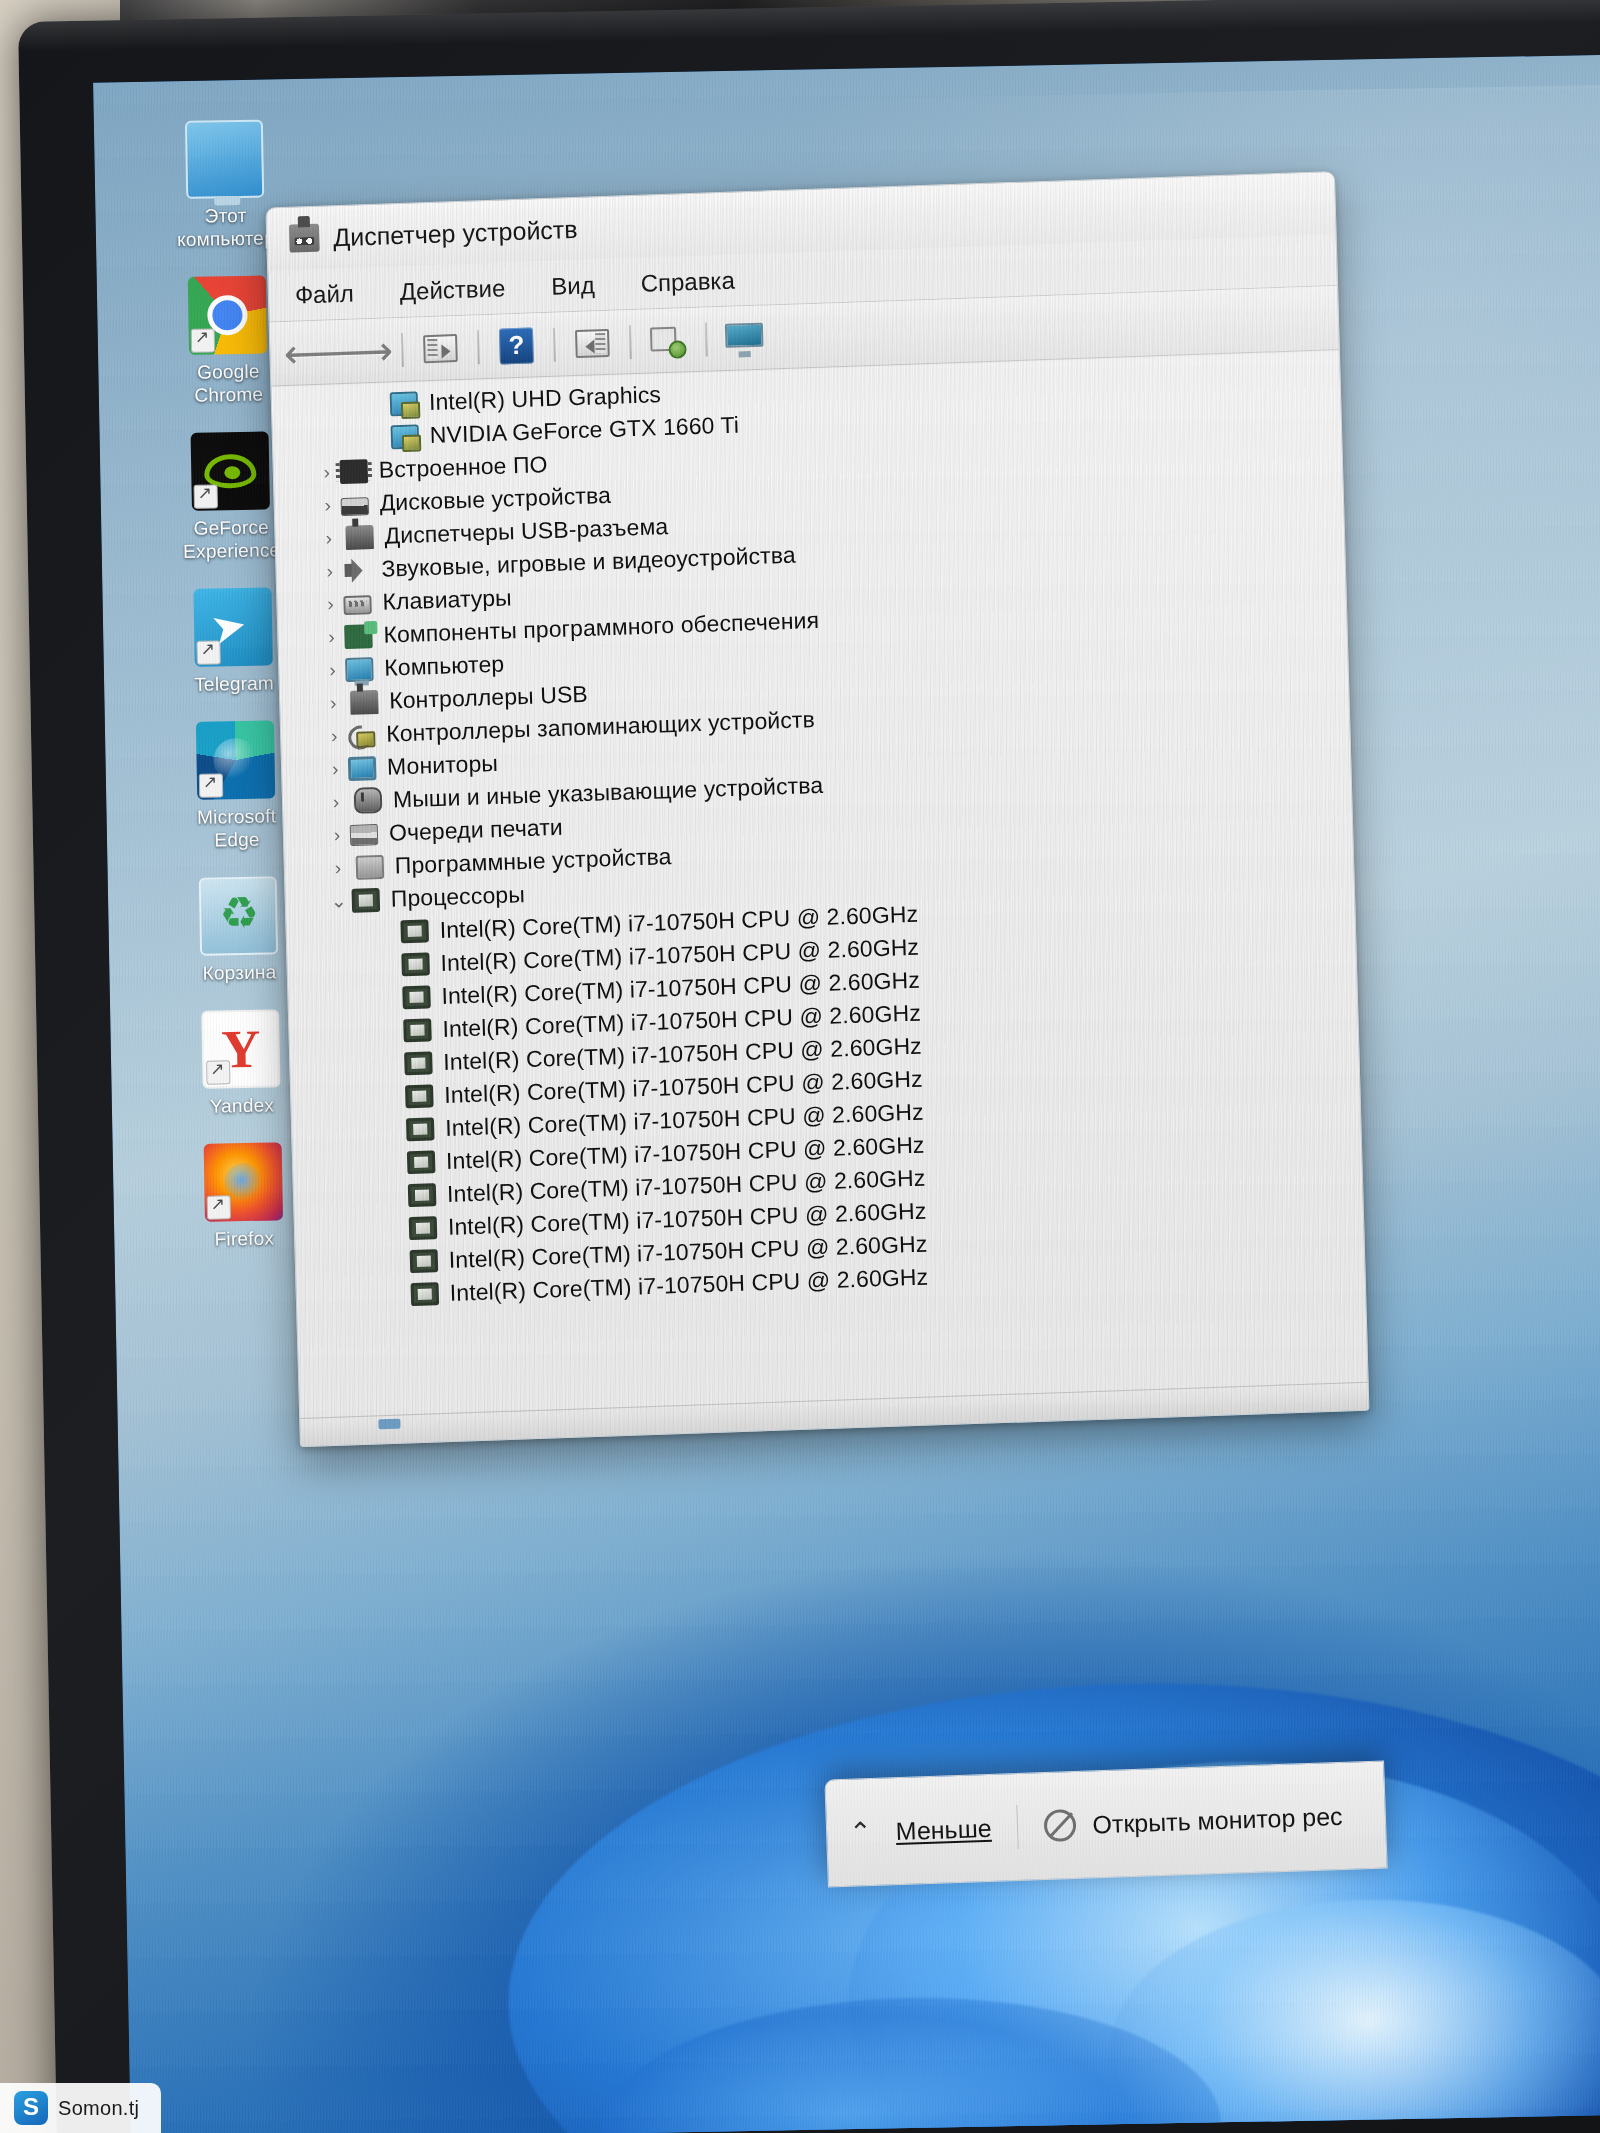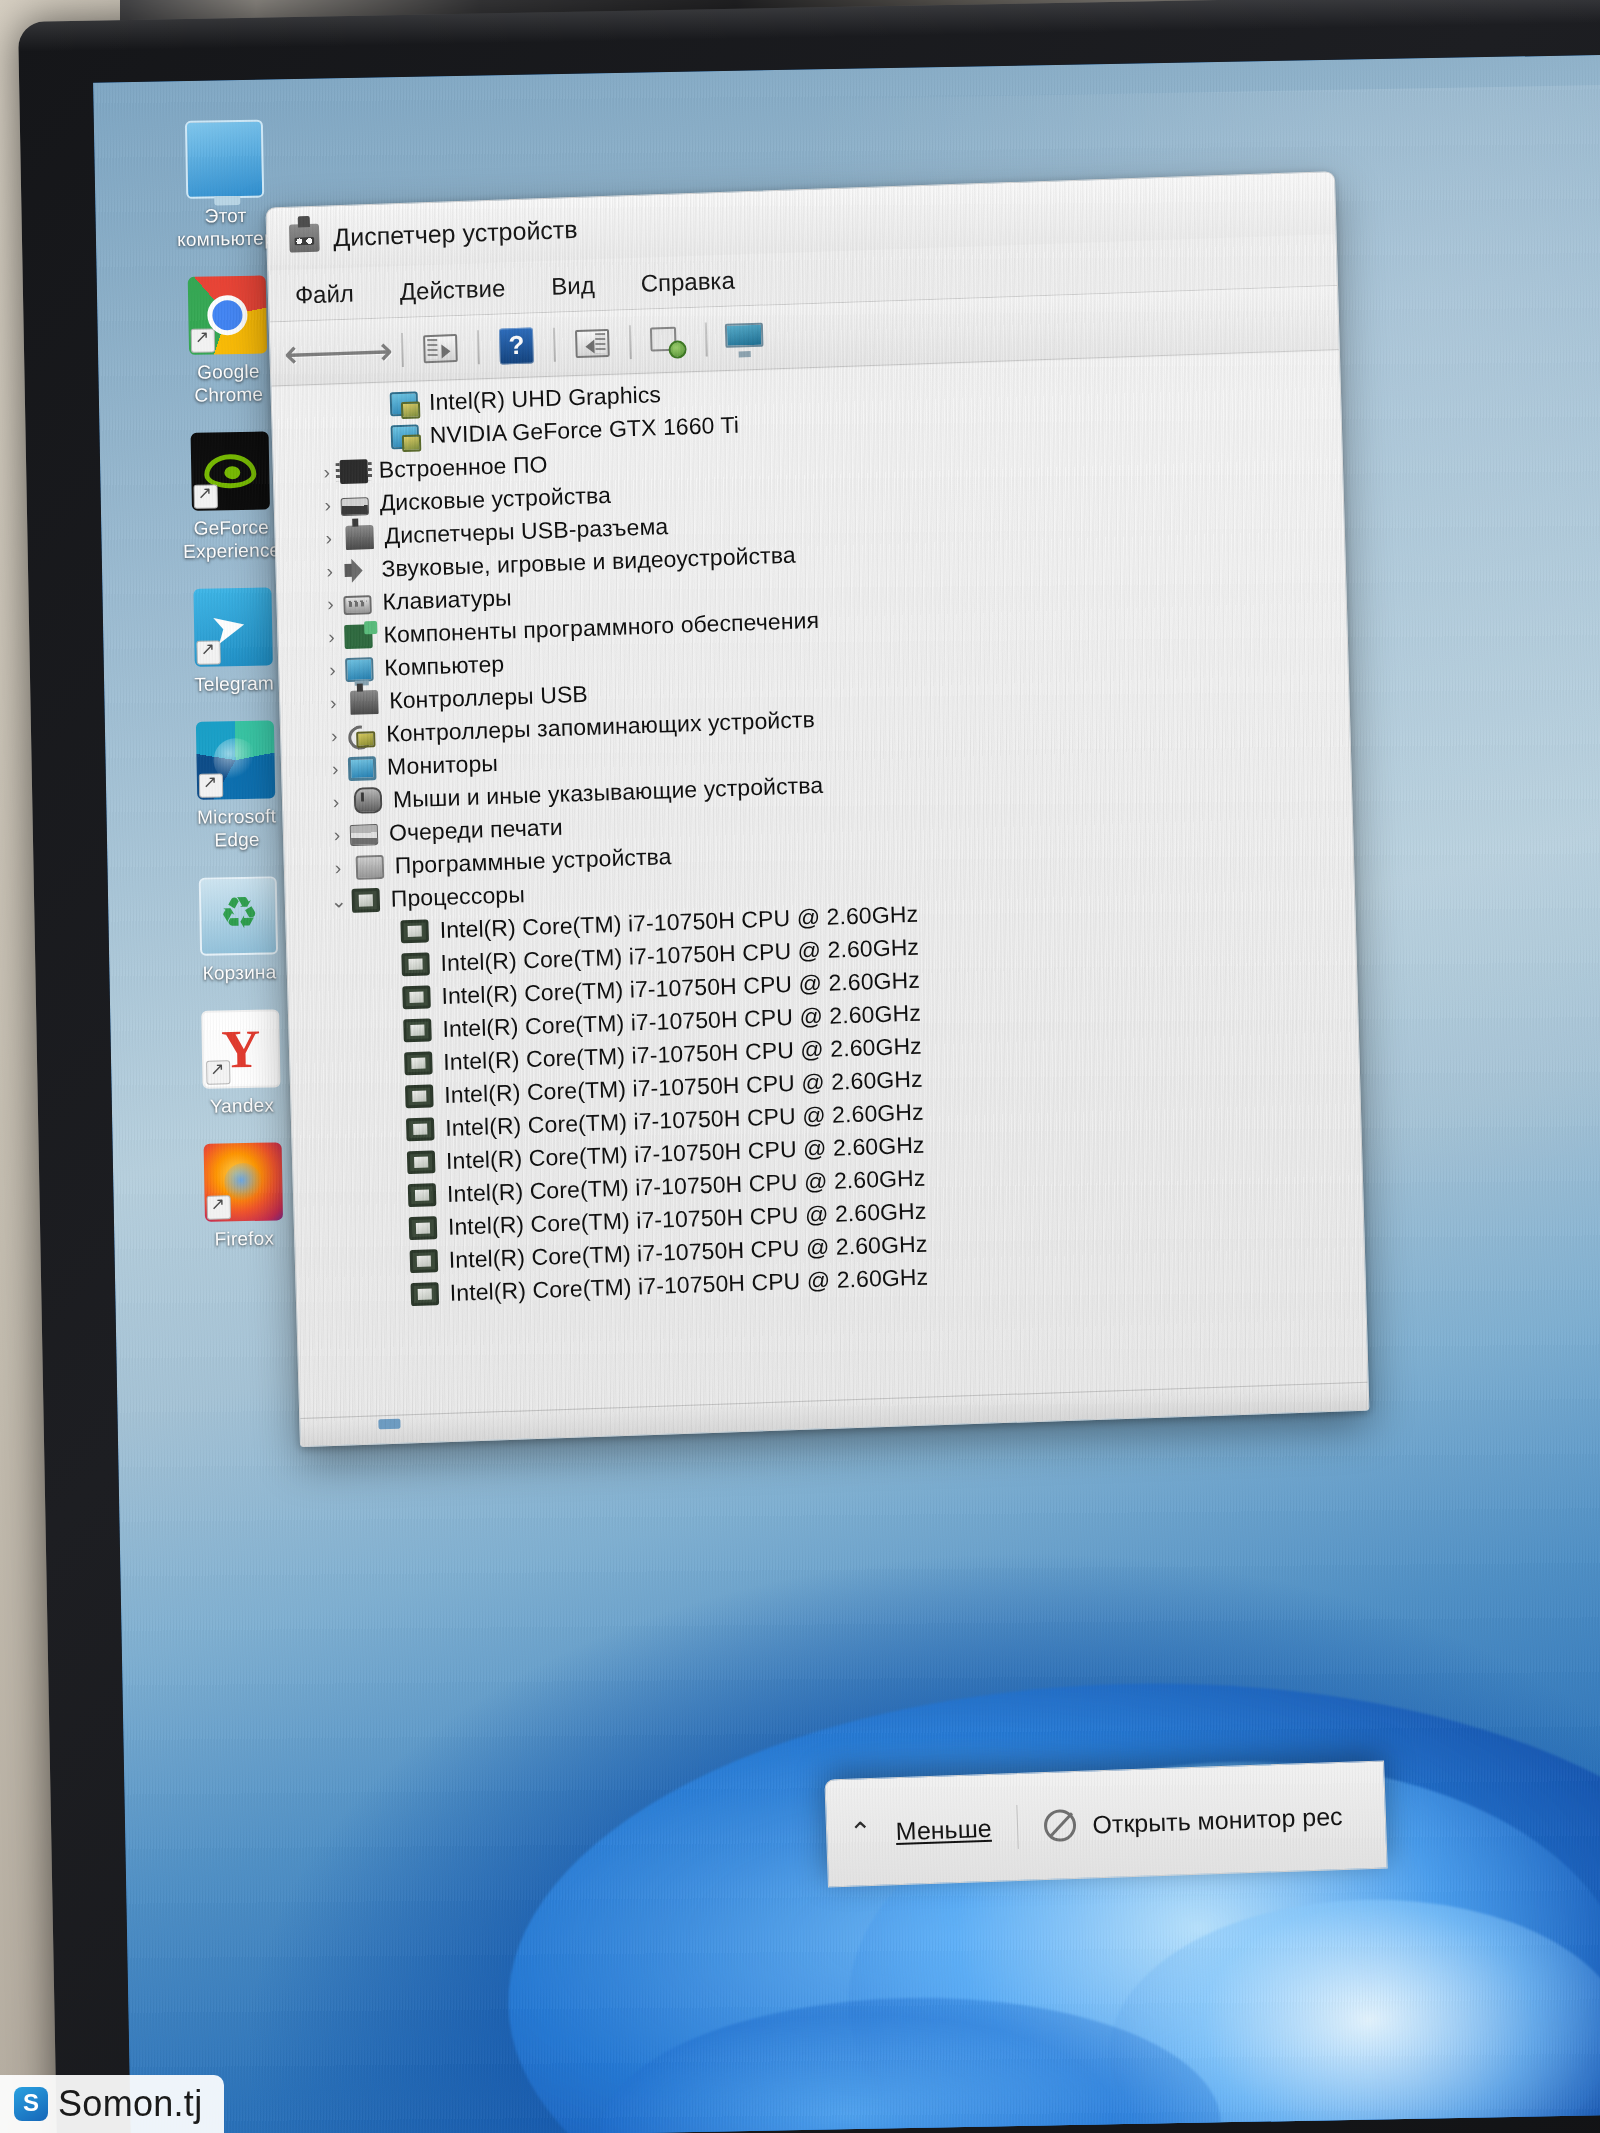--- a/index.html
+++ b/index.html
@@ -347,21 +347,21 @@
   }
   #watermark .wm-ico {
     width: 34px; height: 34px; border-radius: 8px;
     background: linear-gradient(150deg,#2aa1e0,#1566b8);
     margin-right: 10px; position: relative;
   }
   #watermark .wm-ico::after {
     content:"S"; position:absolute; left:0; right:0; top:2px;
     text-align:center; font-size:24px; font-weight:bold; color:#fff;
   }
-  #watermark .wm-txt { font-size: 36px; color: #1a1a1a; letter-spacing: .3px; }
+  #watermark .wm-txt { font-size: 20px; color: #1a1a1a; letter-spacing: .3px; }
 </style>
 </head>
 <body>
 
 <div id="photo">
 
   <div class="wall-strip"></div>
   <div class="wall-left"></div>
 
   <div id="laptop">

